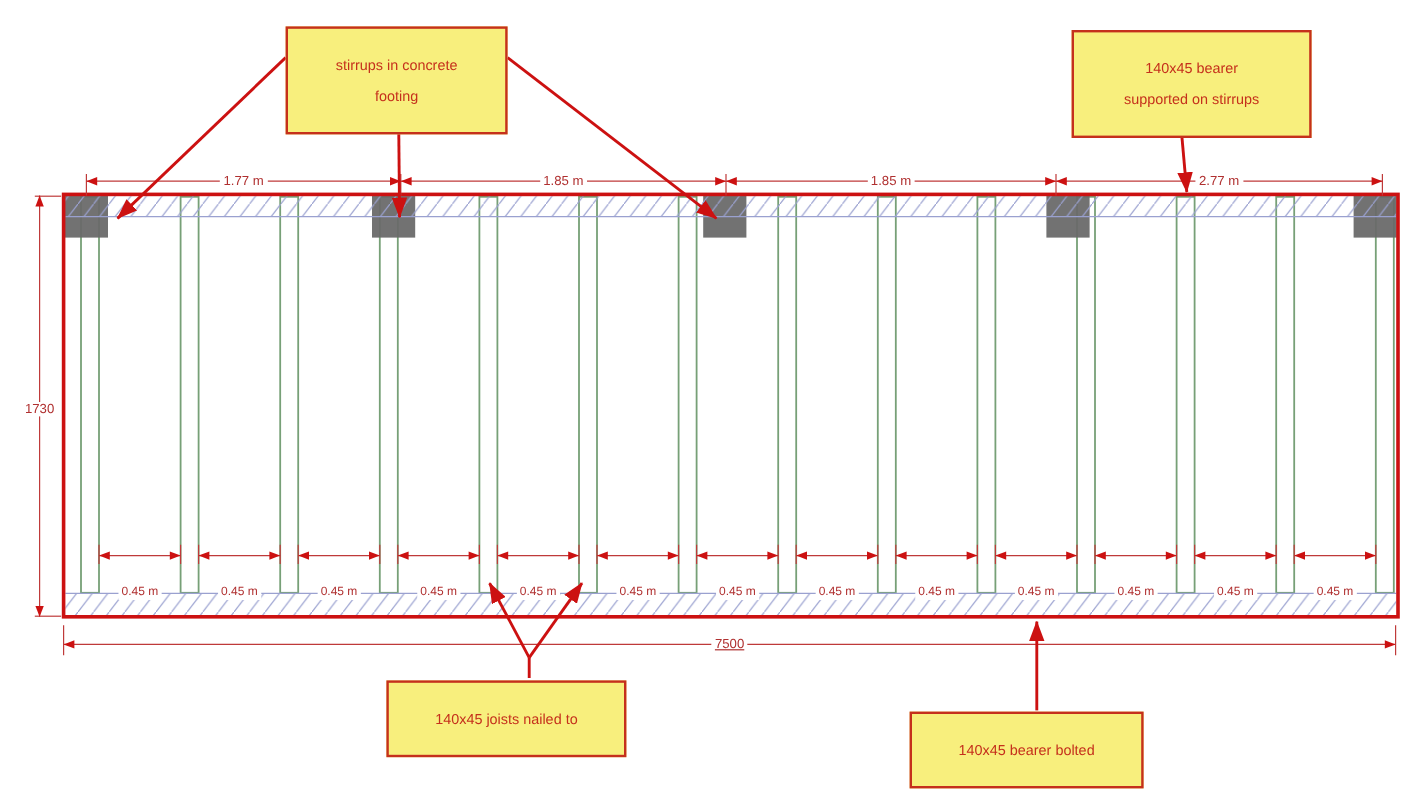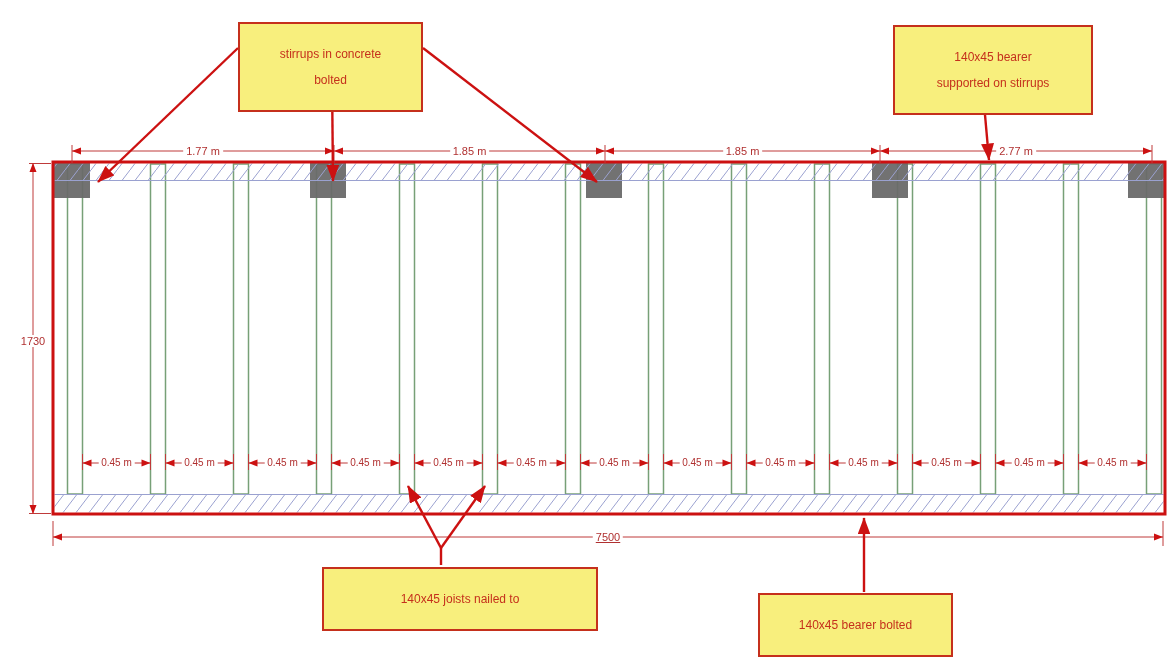--- a/index.html
+++ b/index.html
@@ -35,21 +35,21 @@
     transform:translate(-50%,-50%);
     background:#ffffff;
     color:var(--dim-red);
     font-size:11px;
     line-height:12px;
     padding:0 3px;
     white-space:nowrap;
     z-index:2;
     text-align:right;
   }
-  .dim-label.small{font-size:10px;}
+  .dim-label.small{font-size:10px;margin-top:31px;}
 </style>
 </head>
 <body>
 
 <div id="stage">
 
   <svg id="plan-svg" width="1170" height="667" viewBox="0 0 1170 667">
     <defs>
       <marker id="leadArrow" viewBox="0 0 8 6" refX="7.6" refY="3" markerWidth="7.2" markerHeight="5.4" orient="auto">
         <path d="M0,0 L8,3 L0,6 Z" fill="#cc1111"></path>
@@ -215,29 +215,29 @@
       <span class="dim-label small" style="left: 697.5px; top: 463px;">0.45 m</span>
       <span class="dim-label small" style="left: 780.5px; top: 463px;">0.45 m</span>
       <span class="dim-label small" style="left: 863.5px; top: 463px;">0.45 m</span>
       <span class="dim-label small" style="left: 946.5px; top: 463px;">0.45 m</span>
       <span class="dim-label small" style="left: 1029.5px; top: 463px;">0.45 m</span>
       <span class="dim-label small" style="left: 1112.5px; top: 463px;">0.45 m</span>
     </div>
 
   <div class="callout" style="left:238px;top:22px;width:185px;">
     <div>stirrups in concrete</div>
-    <div>bolted</div>
+    <div>footing</div>
   </div>
 
   <div class="callout" style="left:882px;top:25px;width:200px;margin-left:11px;">
     <div>140x45 bearer</div>
     <div>supported on stirrups</div>
   </div>
 
-  <div class="callout" style="left:322px;top:567px;width:276px;">
+  <div class="callout" style="left:322px;top:567px;width:200px;">
     <div>140x45 joists nailed to</div>
   </div>
 
   <div class="callout" style="left:758px;top:593px;width:195px;">
     <div>140x45 bearer bolted</div>
   </div>
 
 </div>
 
 </body></html>

